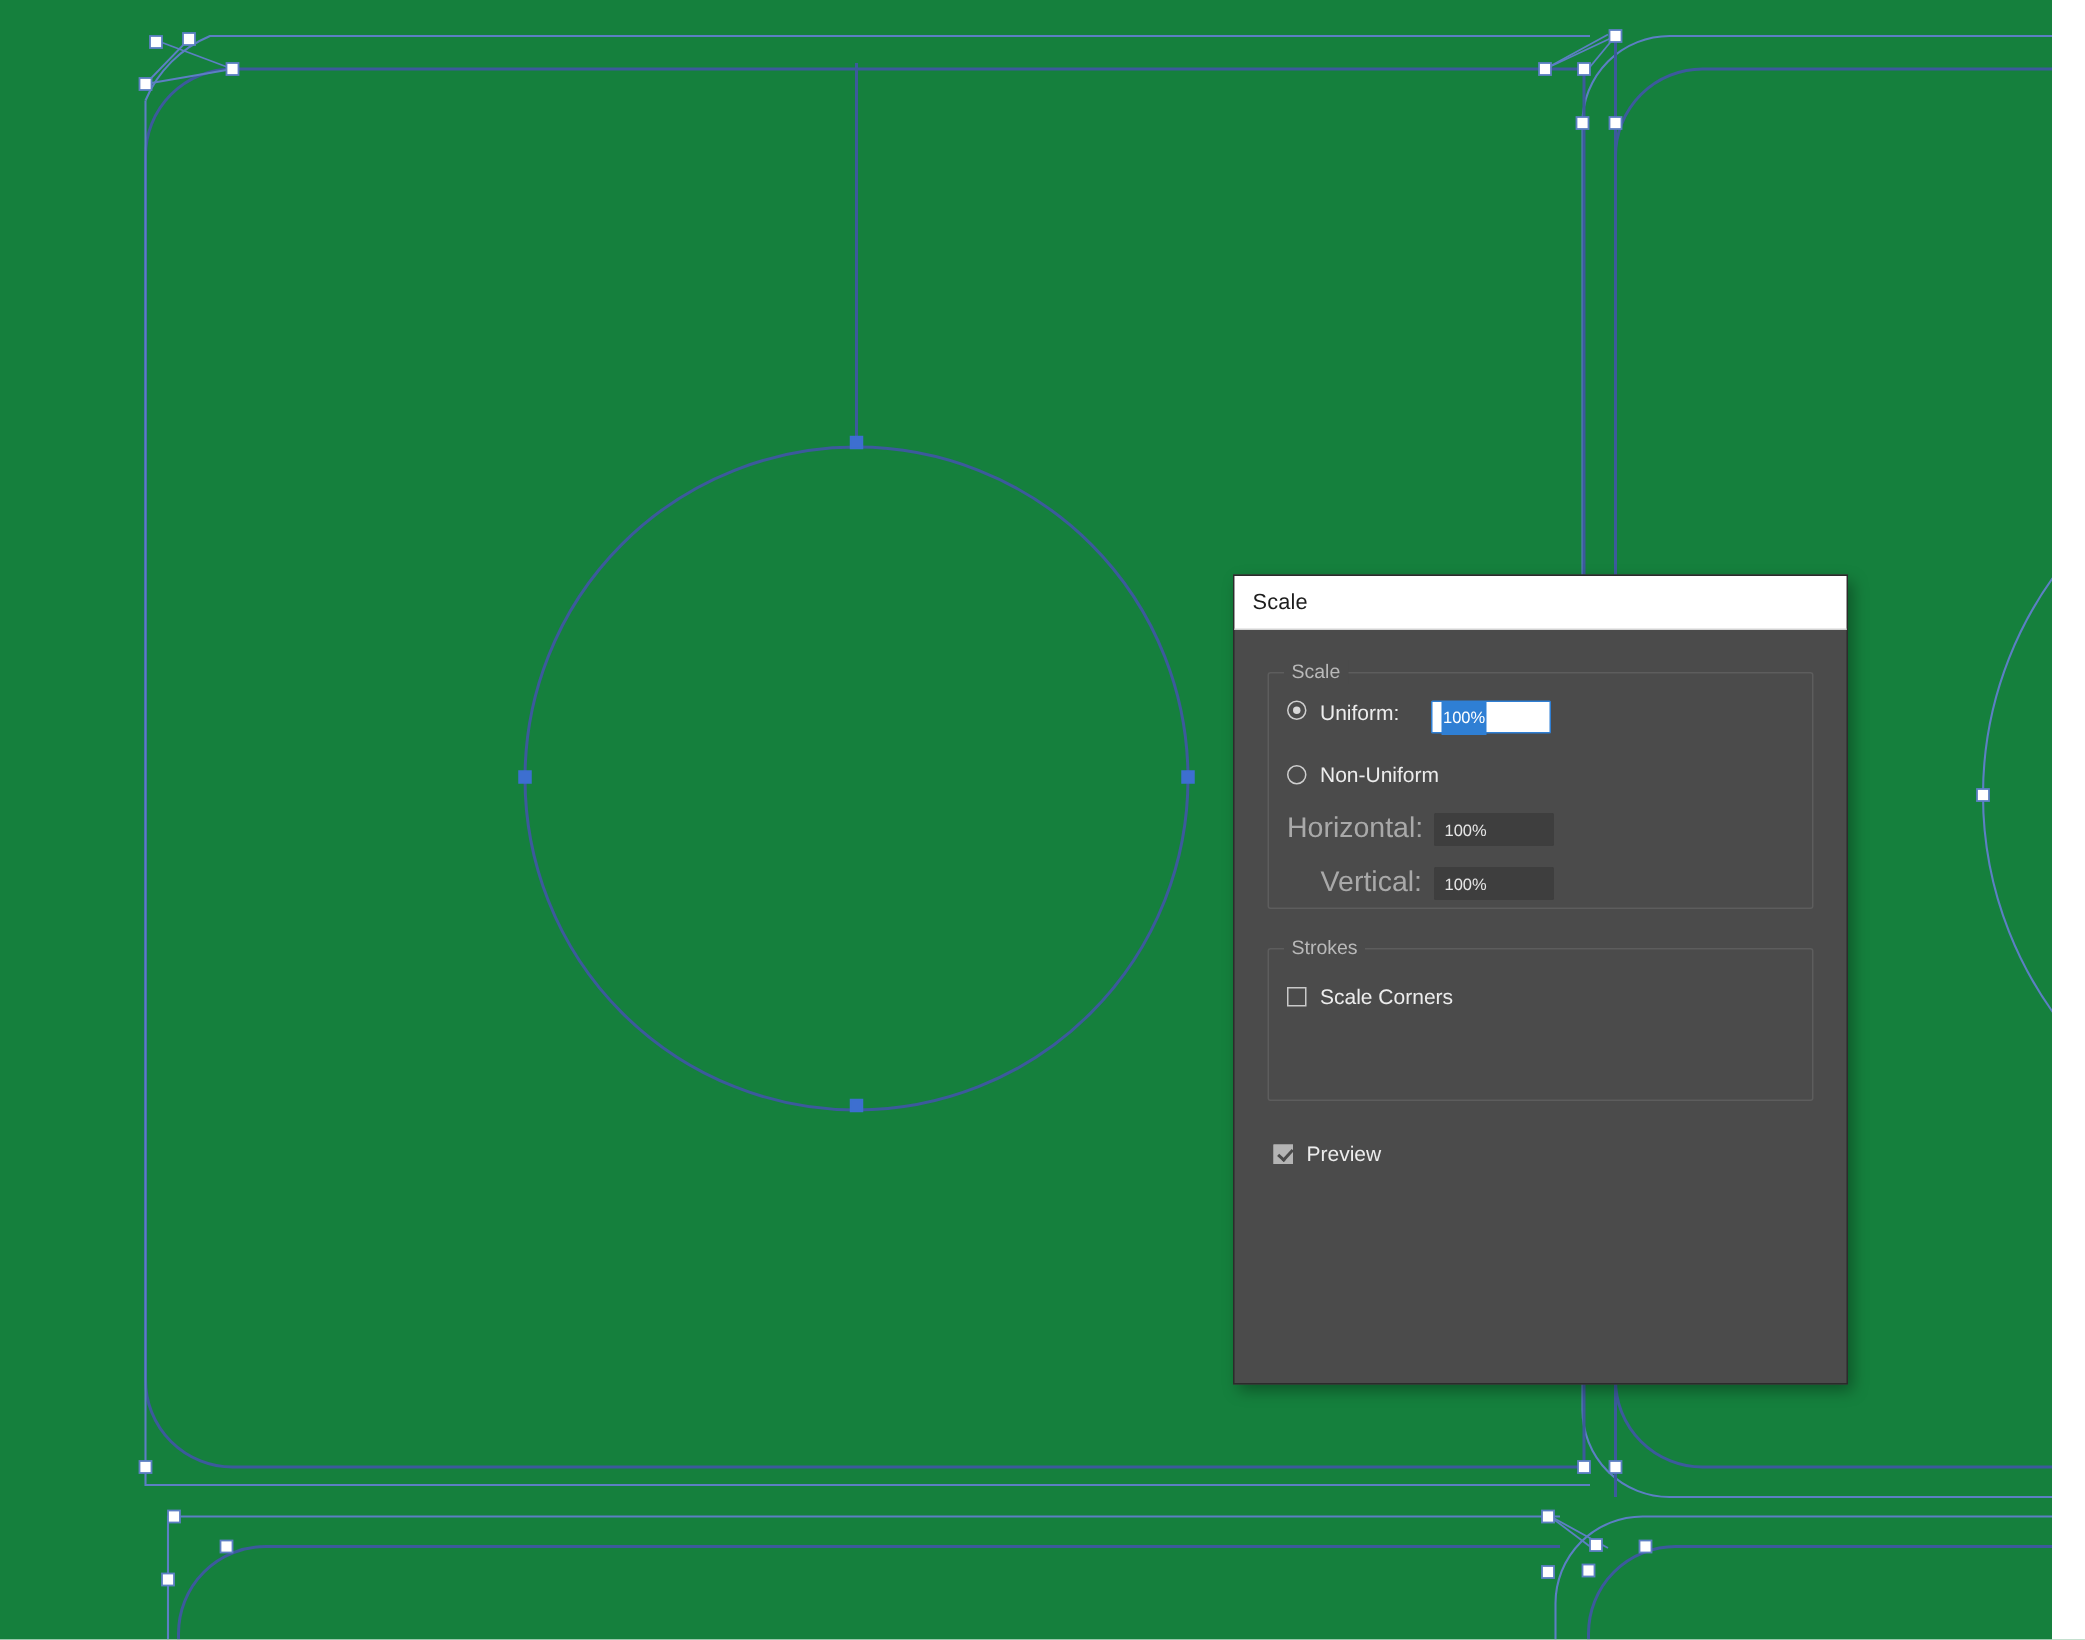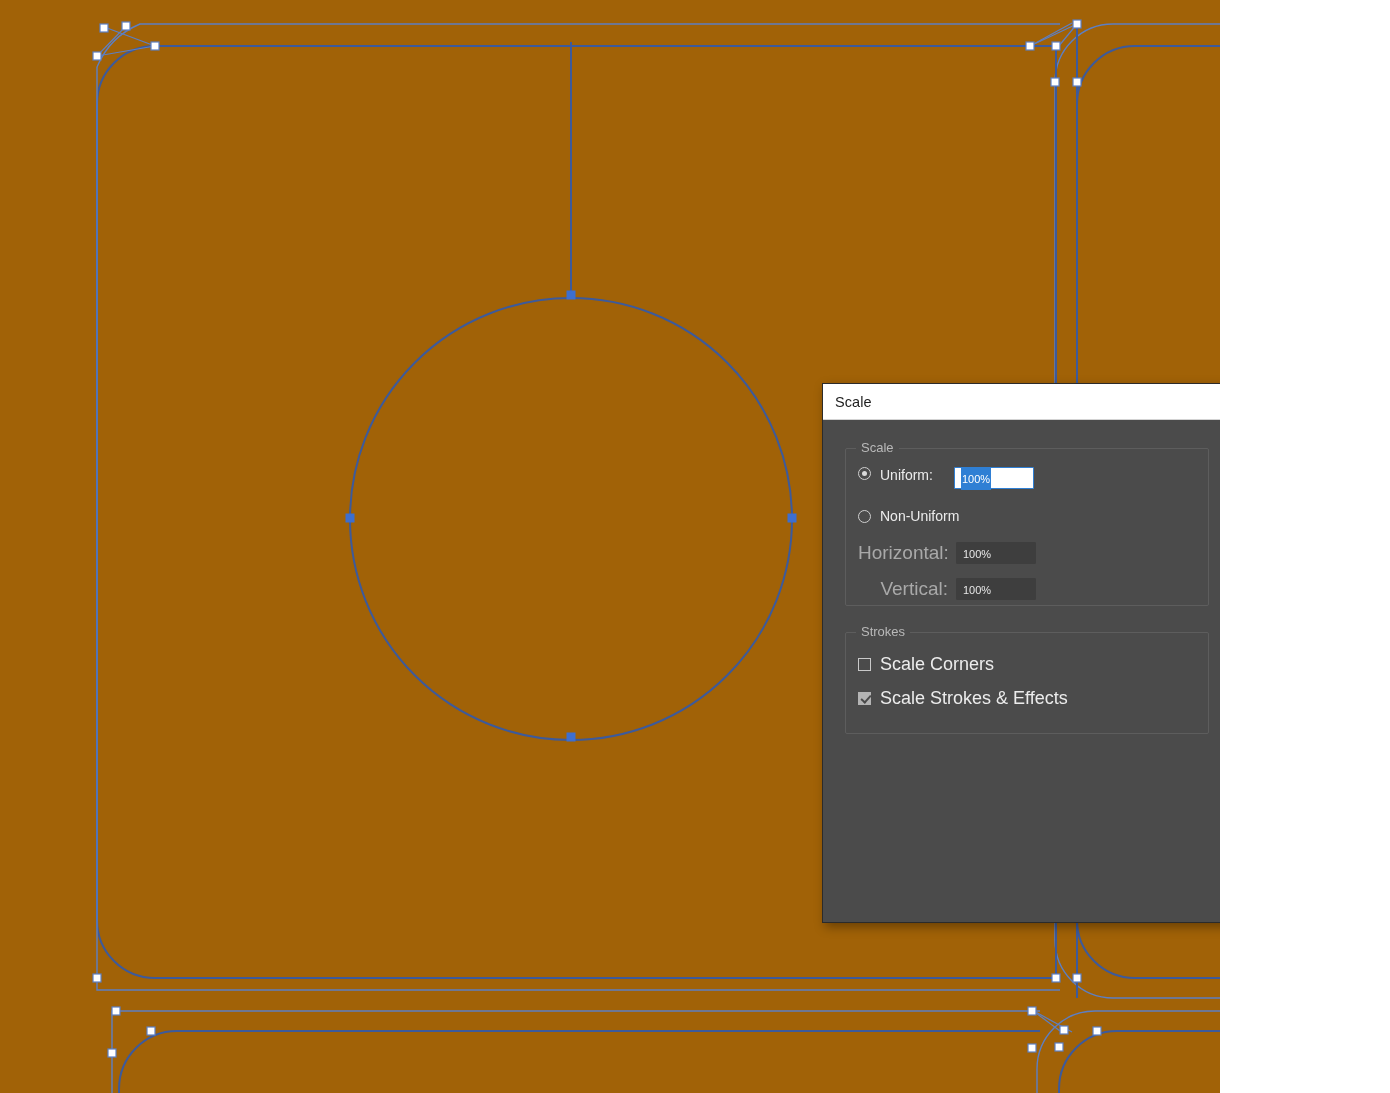--- a/index.html
+++ b/index.html
@@ -4,23 +4,23 @@
 <style>
   html, body {
     margin: 0; padding: 0;
     background: #ffffff;
     width: 1390px; height: 1093px;
     overflow: hidden;
     font-family: "Liberation Sans", sans-serif;
   }
   #app {
     position: relative;
-    width: 1220px;
+    width: 1368px;
     height: 1093px;
-    background: #a16207;
+    background: #15803d;
     overflow: hidden;
   }
 
   
   #canvas-artboard {
     position: absolute;
     inset: 0;
     width: 1390px;
     height: 1093px;
   }
@@ -144,21 +144,21 @@
     border-width: 0 2px 2px 0;
     transform: rotate(42deg);
   }
   .checkbox.disabled { border-color: #6e6e6e; }
   .checkbox.checked.disabled {
     background: #6e6e6e;
     border-color: #6e6e6e;
   }
   .checkbox.checked.disabled::after { border-color: #565656; }
   .cb-label {
-    font-size: 18px;
+    font-size: 14px;
     color: #ececec;
     margin-left: 9px;
     white-space: nowrap;
   }
   .cb-label.disabled { color: #7b7b7b; }
 
   
   .field-row {
     display: flex;
     align-items: center;
@@ -359,24 +359,24 @@
       </fieldset>
 
       <fieldset class="group" id="group-options">
         <span class="group-legend">Strokes</span>
 
         <div class="row" style="margin-top:2px;">
           <span class="checkbox"></span>
           <span class="cb-label">Scale Corners</span>
         </div>
 
-        <div class="row" style="margin-top:8px;">
-          <span class="checkbox checked"></span>
-          <span class="cb-label">Scale Strokes &amp; Effects</span>
-        </div>
 
       </fieldset>
 
+      <div id="preview-row">
+        <span class="checkbox checked"></span>
+        <span class="cb-label">Preview</span>
+      </div>
 
 
     </div>
   </div>
 </div>
 
 </body></html>

